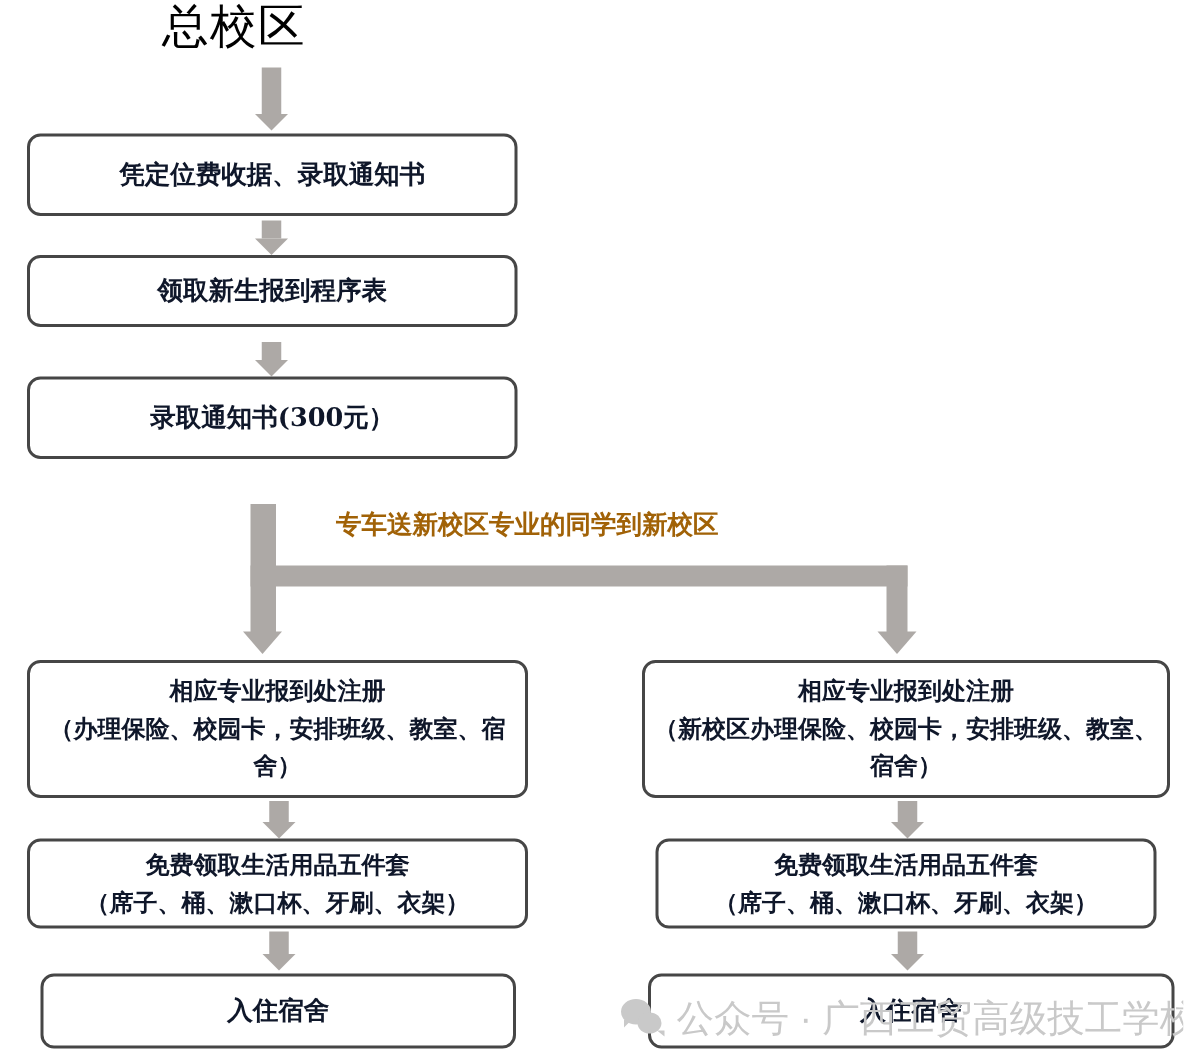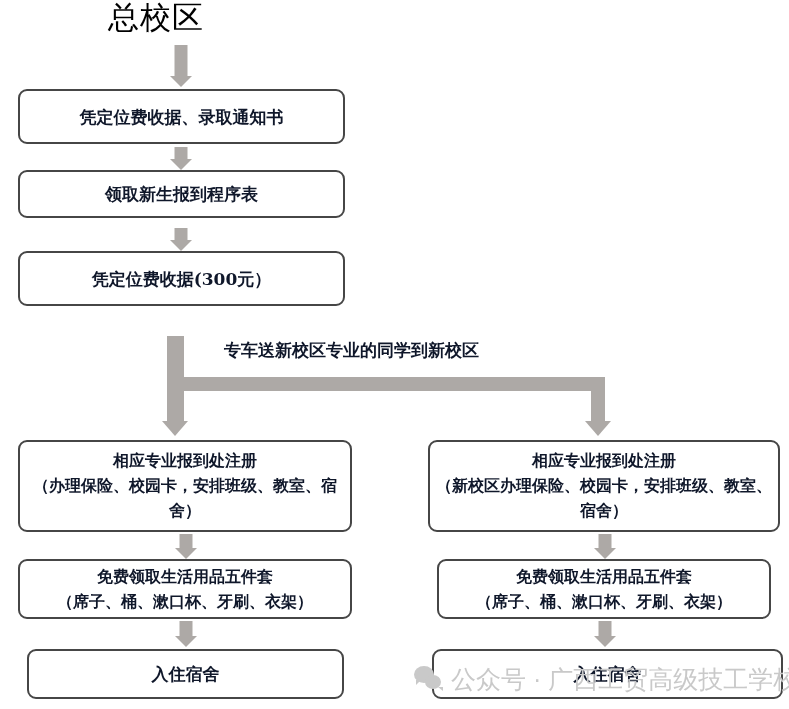--- a/index.html
+++ b/index.html
@@ -104,21 +104,21 @@
     width: 0;
     height: 0;
     border-left: 13px solid transparent;
     border-right: 13px solid transparent;
     border-top: 15px solid #ADA9A6;
   }
 
   
   .red-note {
     position: absolute;
-    color: #0f172a;
+    color: #a16207;
     font-family: "DejaVu Serif", "Liberation Serif", serif;
     font-weight: 700;
     font-size: 17px;
     line-height: 22px;
     white-space: nowrap;
     text-align: center;
   }
 
   
   .watermark {
@@ -196,21 +196,21 @@
   <div class="node single" style="left:18px; top:170px; width:327px; height:48px;">
     <span class="ln">领取新生报到程序表</span>
   </div>
 
   <div class="v-arrow" style="left:170px; top:228px; width:22px; height:23px;">
     <div class="shaft" style="width:13px; height:12px;"></div>
     <div class="head"></div>
   </div>
 
   <div class="node single" style="left:18px; top:251px; width:327px; height:55px;">
-    <span class="ln">凭定位费收据(300元）</span>
+    <span class="ln">录取通知书(300元）</span>
   </div>
 
   <div class="fork-stem" style="left:167px; top:336px; width:17px; height:86px;"></div>
 
   <div class="fork-bar" style="left:167px; top:377px; width:438px; height:14px;"></div>
 
   <div class="fork-head" style="left:162px; top:421px;"></div>
 
   <div class="fork-drop" style="left:591px; top:377px; width:14px; height:45px;"></div>
   <div class="fork-head" style="left:585px; top:421px;"></div>

